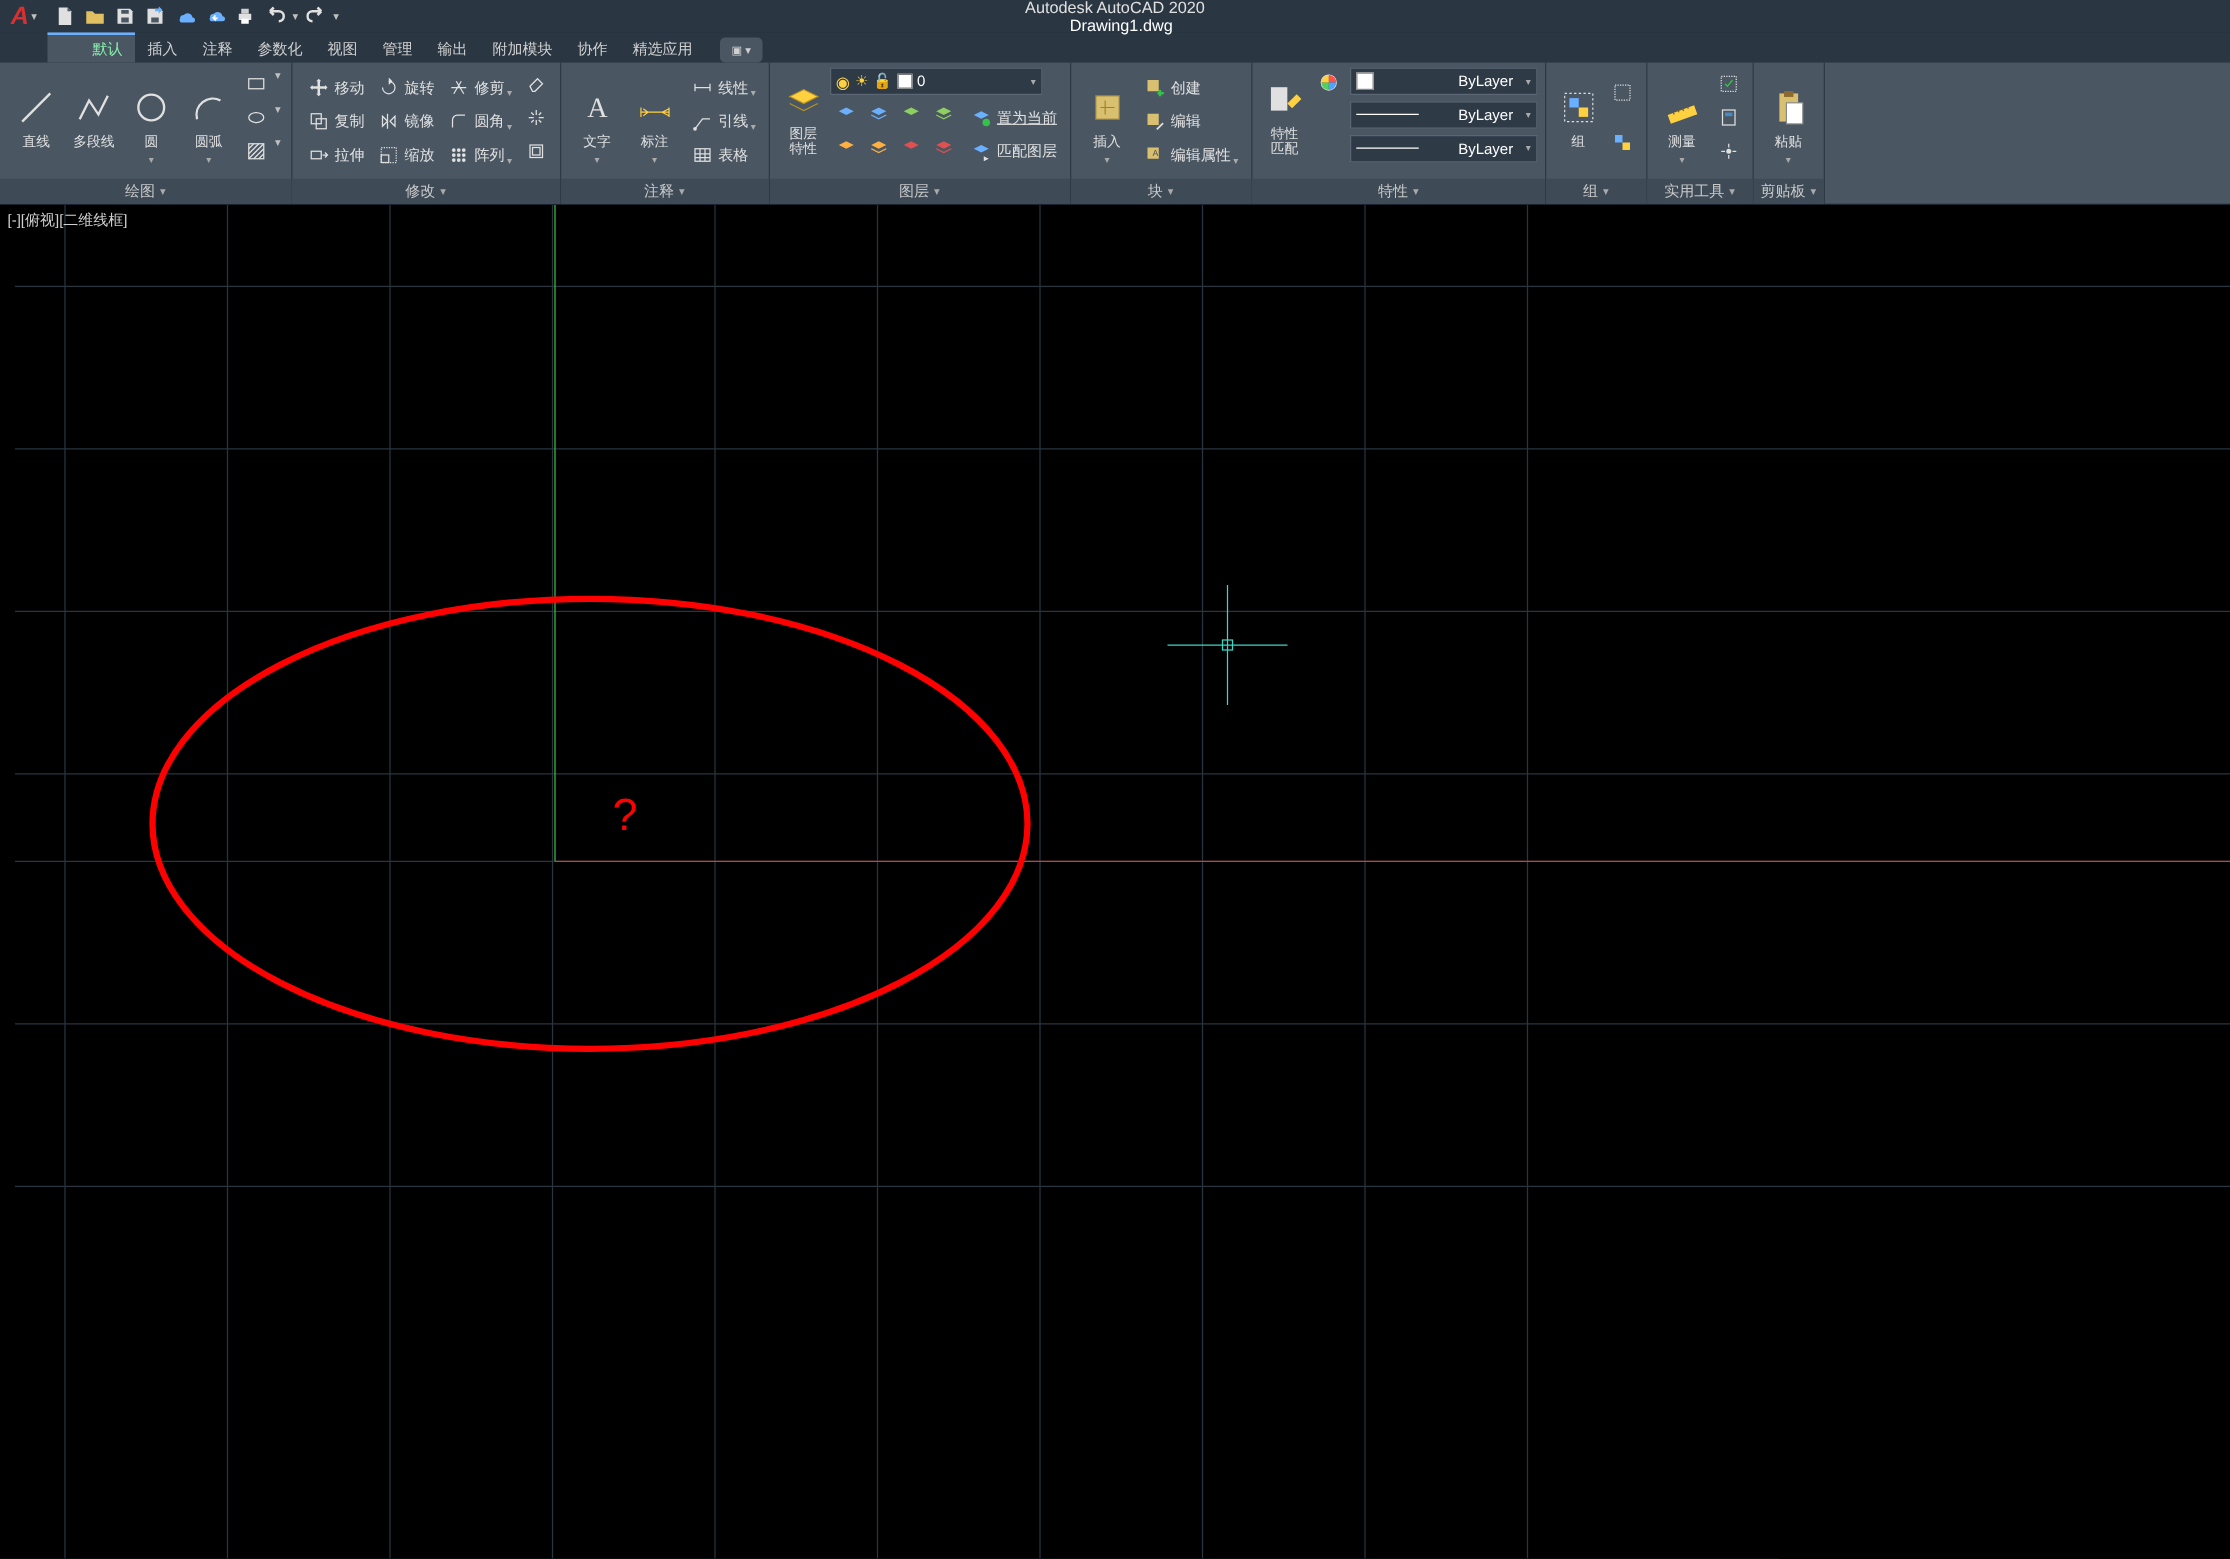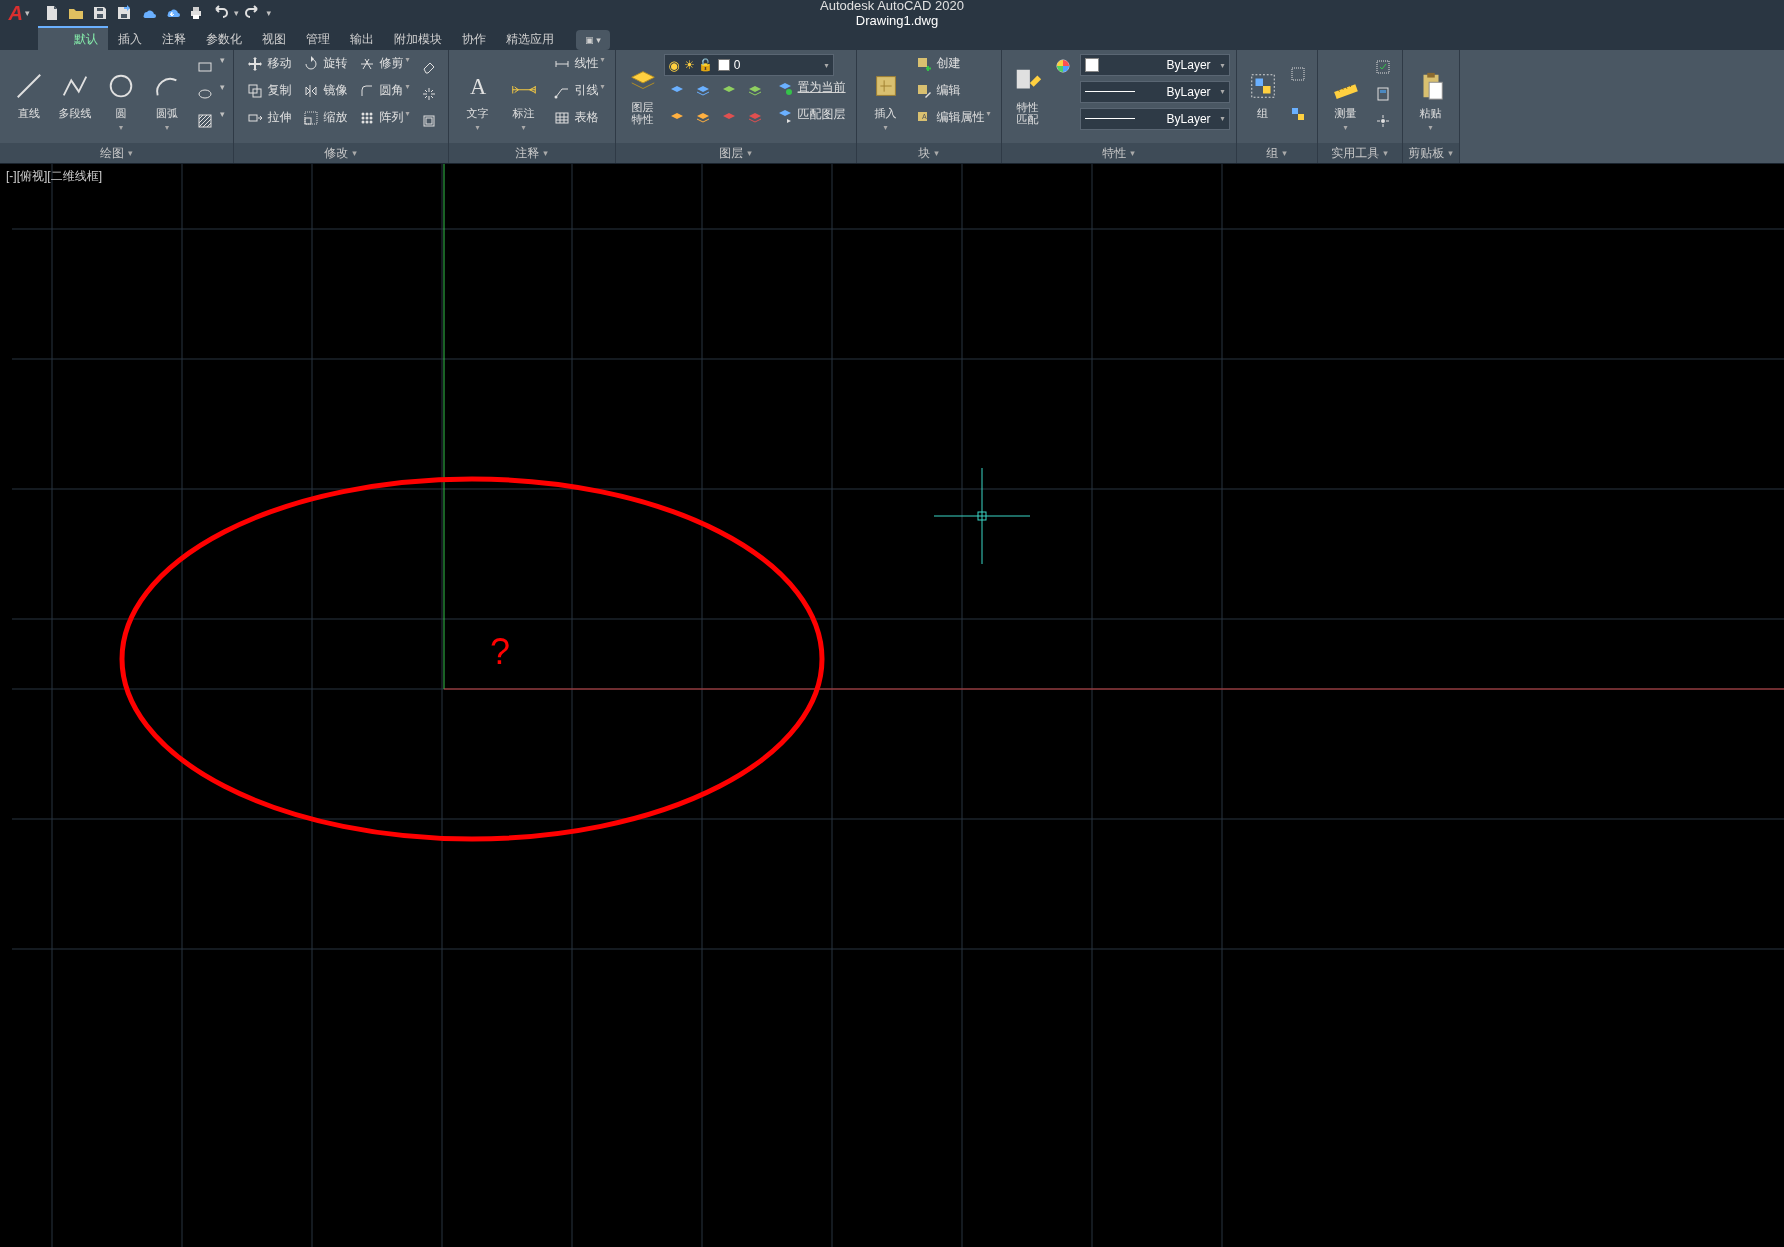--- a/index.html
+++ b/index.html
@@ -119,21 +119,21 @@
   .big-btn .lbl { font-size: 11px; margin-top: 2px; white-space: nowrap; }
   .big-btn .dd { font-size: 8px; color: #aaa; position: absolute; bottom: 2px; }
 
   .smallcol {
     display: flex; flex-direction: column;
     justify-content: space-around;
     height: 80px;
     margin-left: 2px;
   }
   .small-btn {
-    display: flex; align-items: flex-start;
+    display: flex; align-items: flex-end;
     height: 24px; padding: 0 4px;
     color: #e0e0e0;
     white-space: nowrap;
   }
   .small-btn .sico { width: 18px; height: 18px; display: flex; align-items: center; justify-content: center; margin-right: 4px; }
   .small-btn svg { width: 16px; height: 16px; }
   .small-btn .chev { font-size: 8px; color: #aaa; margin-left: 2px; }
 
   .iconrow { display: flex; }
   .iconcell {

